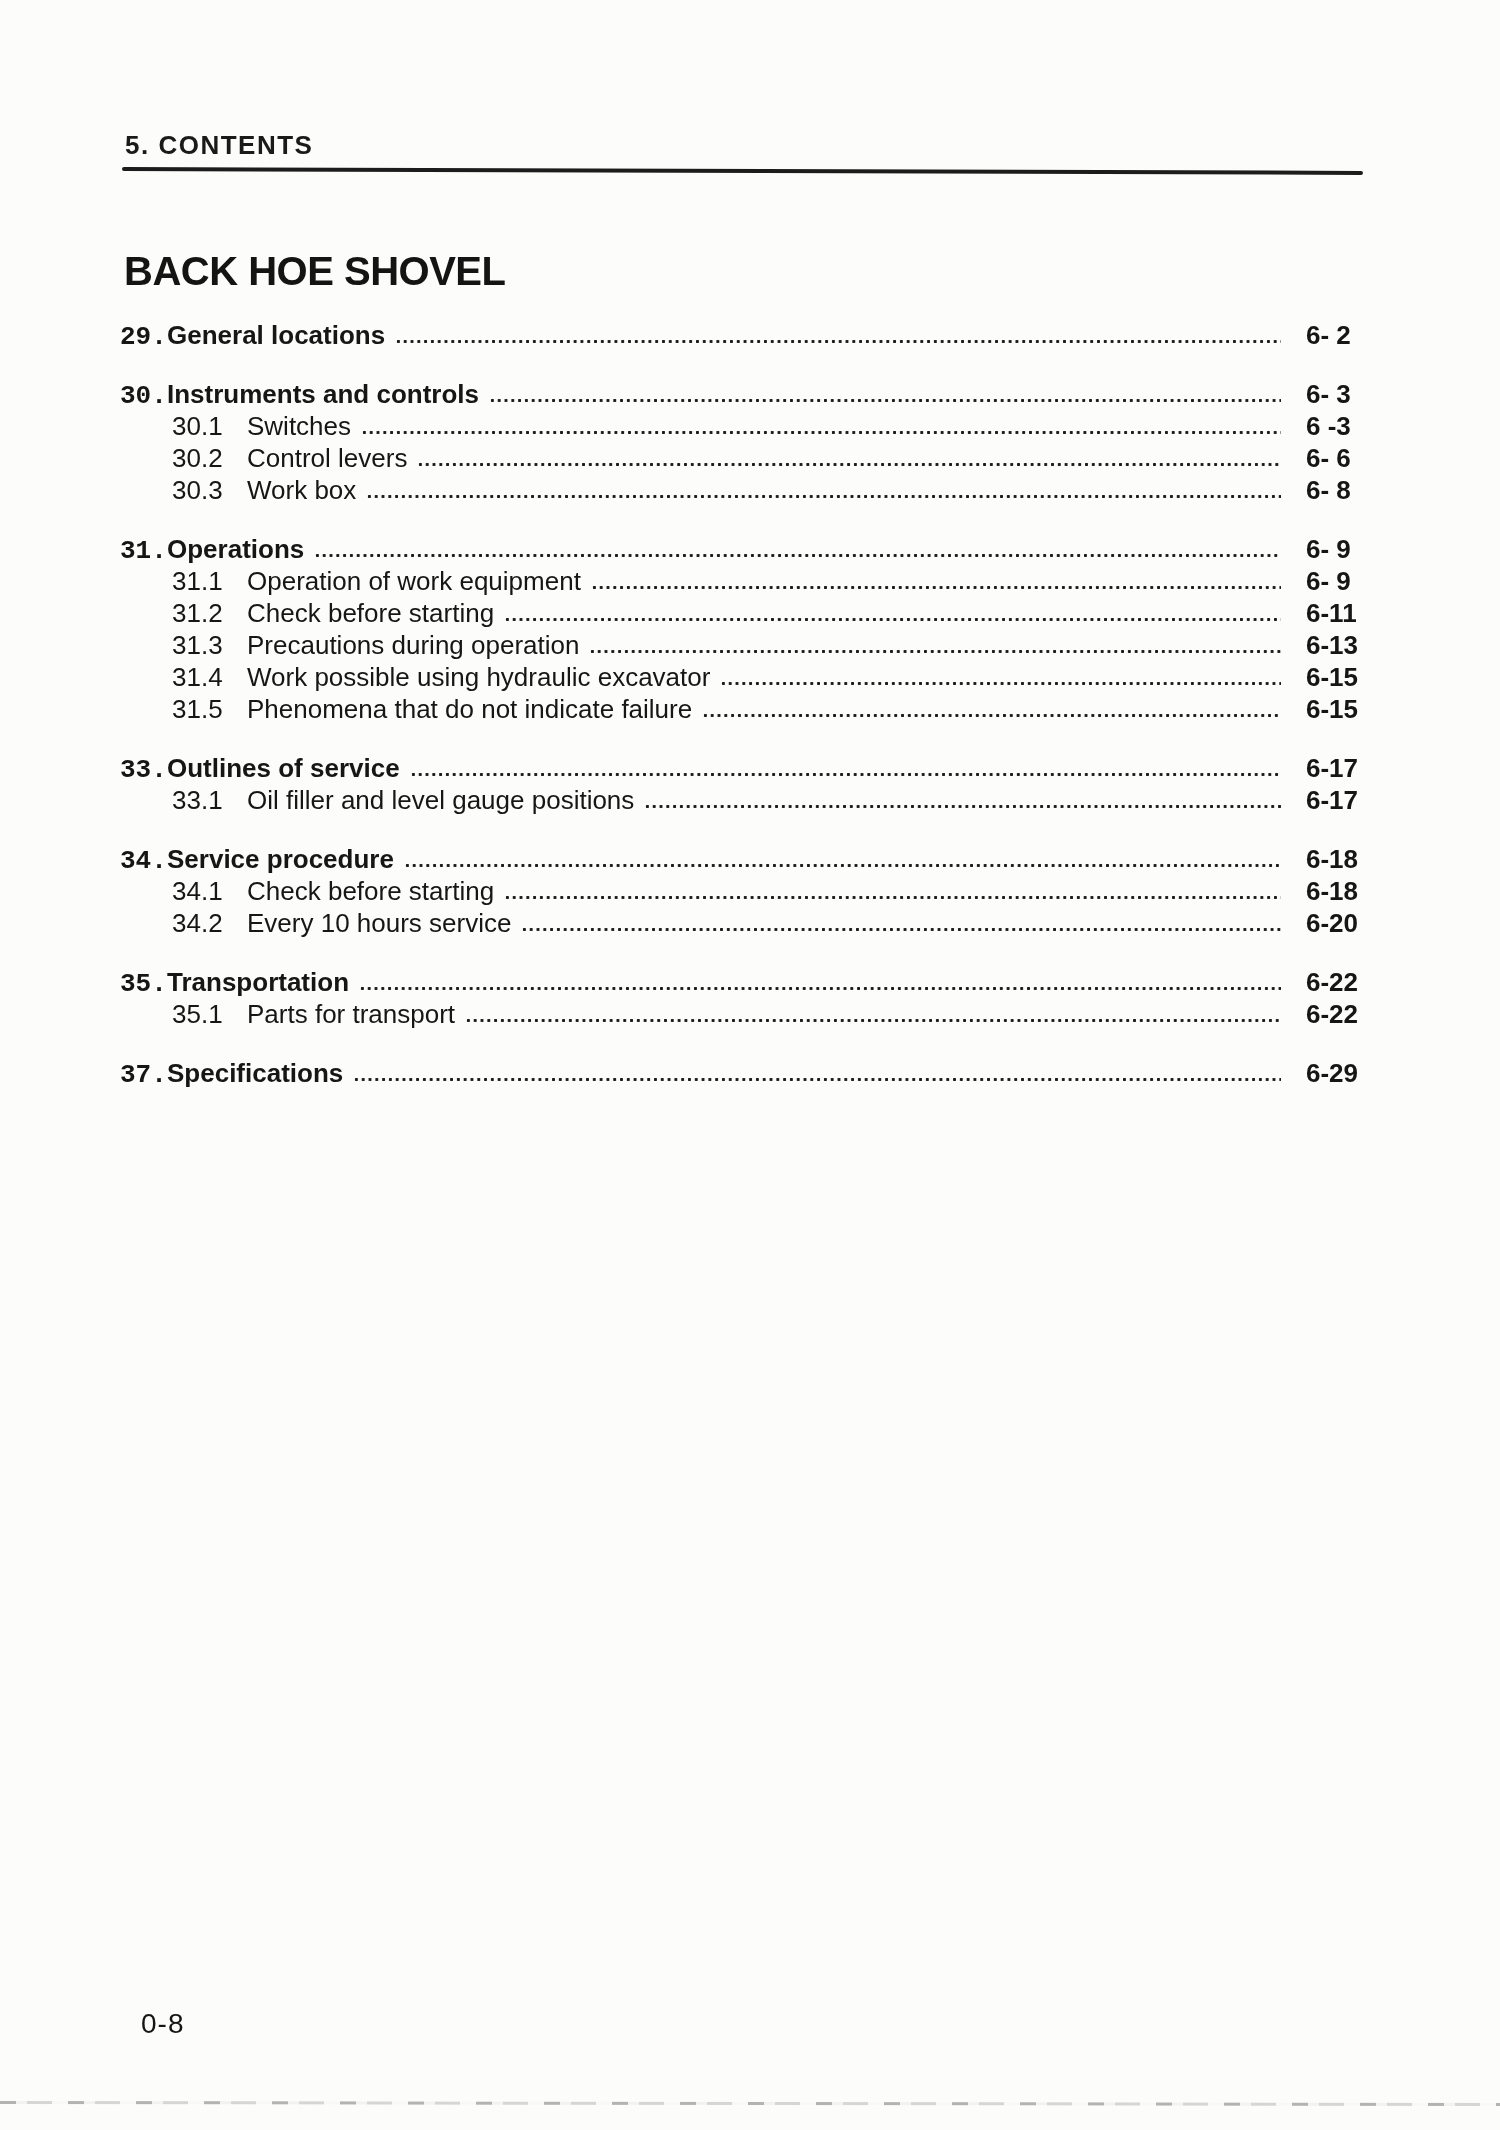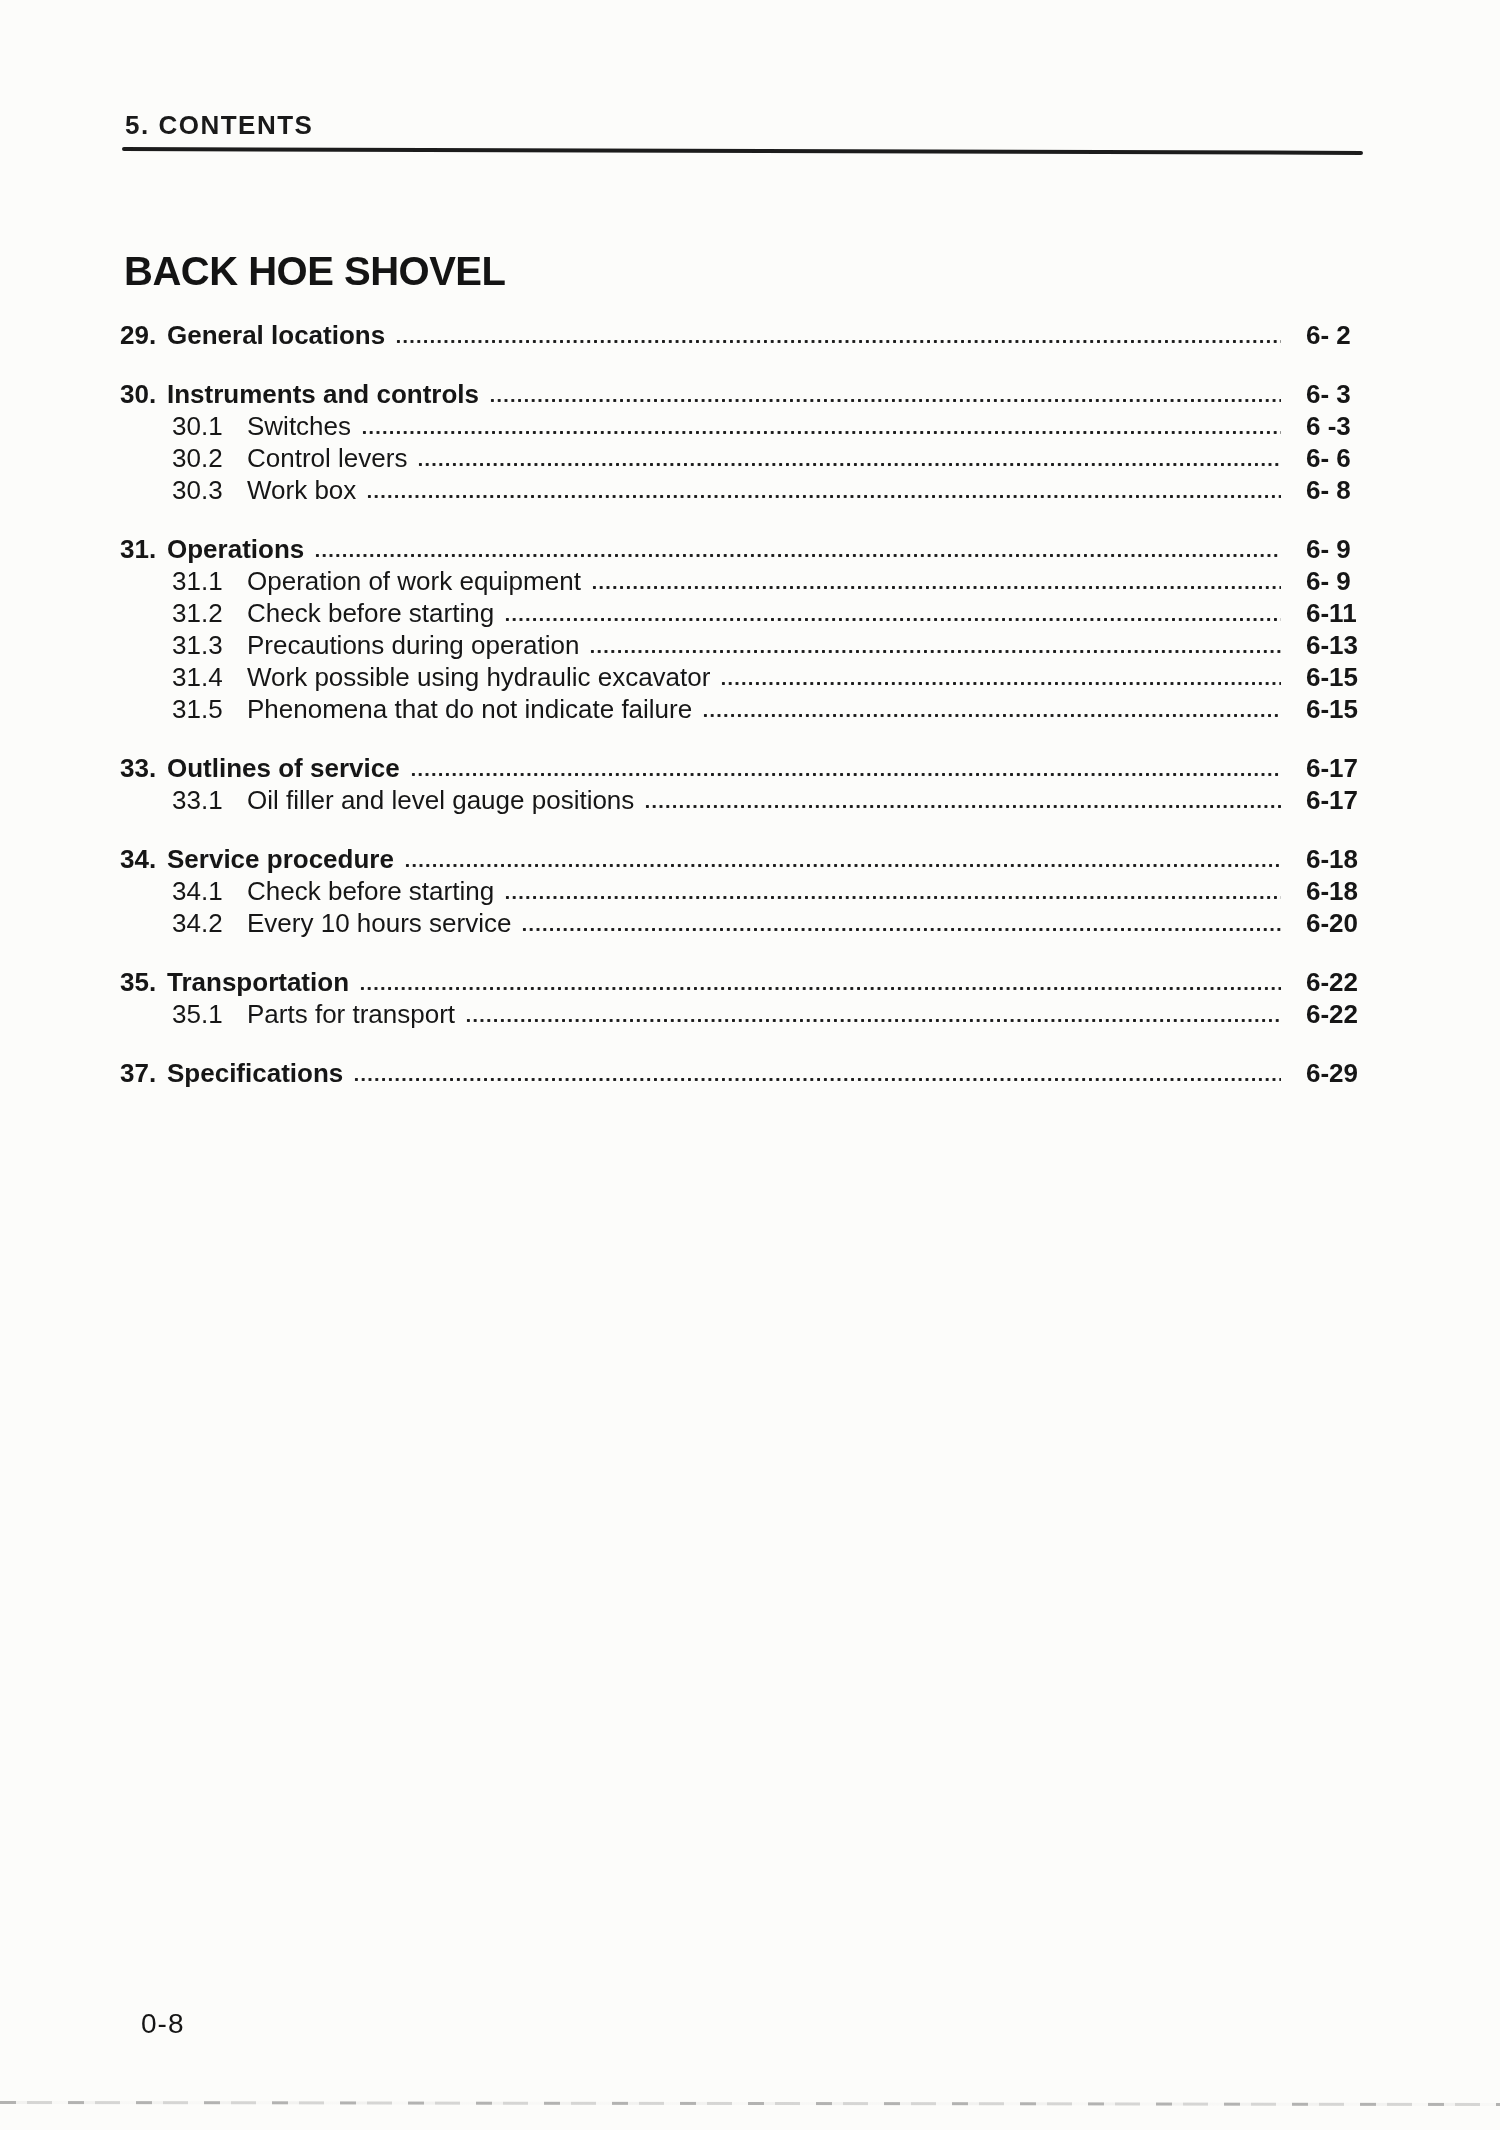--- a/index.html
+++ b/index.html
@@ -7,21 +7,21 @@
   body {
     background: #fcfcfa;
     font-family: "Liberation Sans", sans-serif;
     color: #161616;
     position: relative;
     overflow: hidden;
   }
   .page { position: absolute; inset: 0; }
 
   
-  .running-header { position: absolute; top: 112px; left: 122px; width: 1241px; }
+  .running-header { position: absolute; top: 132px; left: 122px; width: 1241px; }
   .running-header-text {
     font-size: 26px; font-weight: bold; letter-spacing: 1.5px;
     padding-left: 3px; color: #1a1a1a; line-height: 1;
   }
   .header-rule {
     height: 4px; background: #1c1c1c; margin-top: 9px;
     transform: rotate(0.18deg); transform-origin: left center;
     border-radius: 2px;
   }
 
@@ -34,21 +34,21 @@
 
   
   .toc { position: absolute; top: 320px; left: 120px; width: 1243px; }
   .toc-row {
     display: flex; align-items: baseline;
     height: 32px; font-size: 26px; line-height: 30px;
     white-space: pre; color: #161616;
   }
   .toc-row.group-start:not(:first-child) { margin-top: 27px; }
   .toc-row.level-0 { font-weight: bold; }
-  .level-0 .toc-num { width: 47px; flex: none; }
+  .level-0 .toc-num { width: 47px; flex: none; font-family: Liberation Mono, monospace; }
   .toc-row.level-1 { padding-left: 52px; justify-content: center; }
   .level-1 .toc-num { width: 75px; flex: none; }
   .toc-label { flex: none; }
   .toc-leader {
     flex: 1 1 auto; height: 5px; margin-left: 10px;
     background-image: radial-gradient(circle at 3.4px 2.5px, #1b1b1b 1.35px, rgba(0,0,0,0) 1.75px);
     background-size: 6.8px 5px;
     background-repeat: repeat-x;
     background-position: left bottom;
   }

